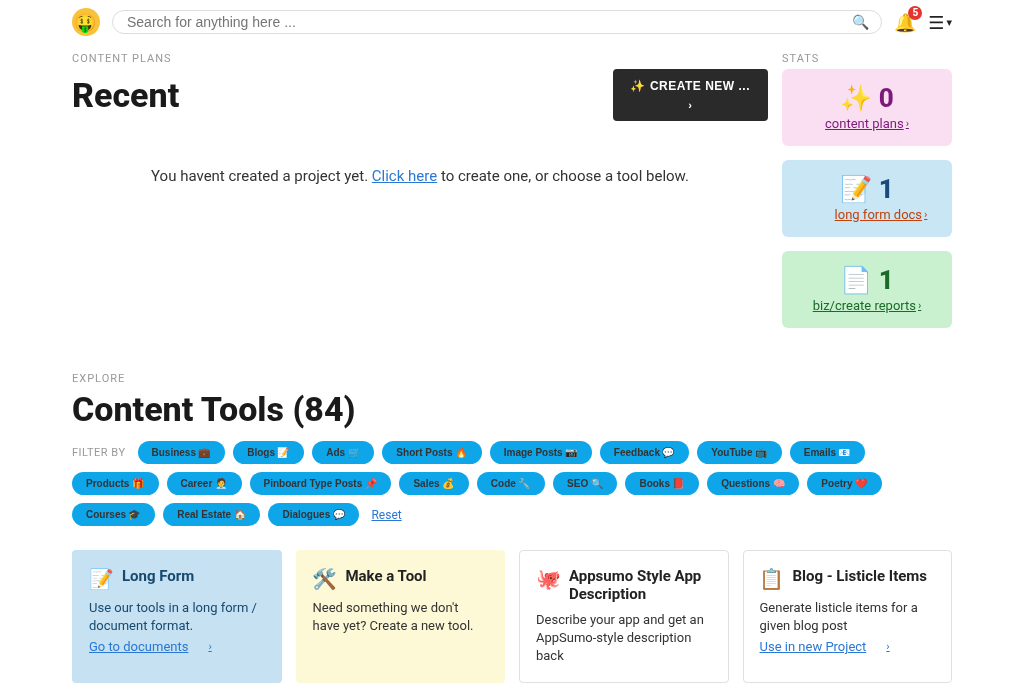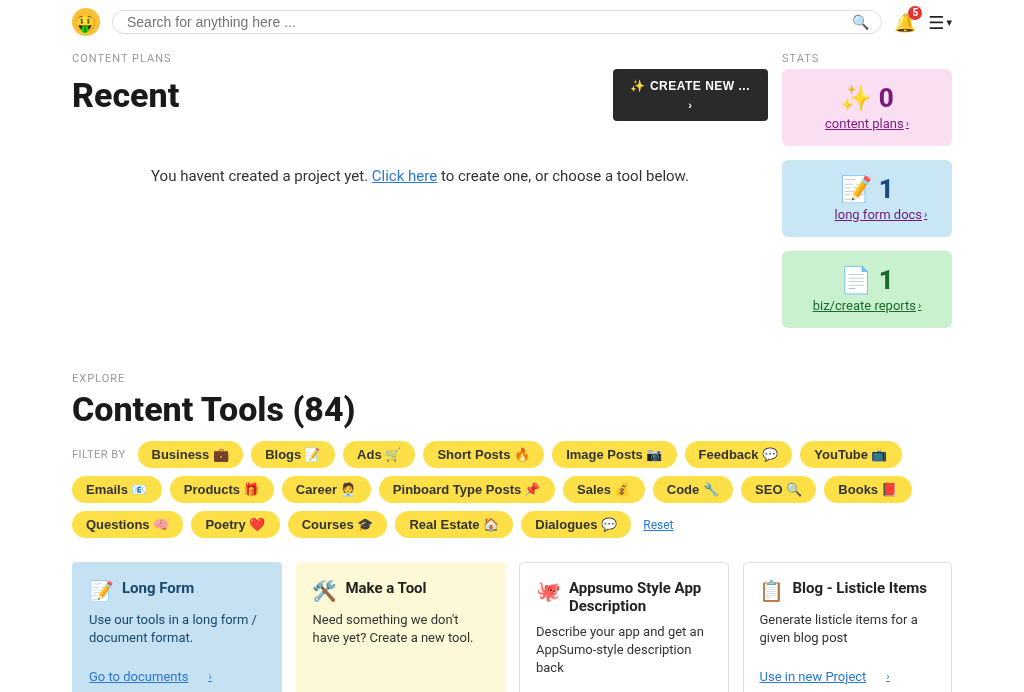--- a/index.html
+++ b/index.html
@@ -30,41 +30,41 @@
 .stat-card { border-radius: 6px; padding: 14px 10px; text-align: center; margin-bottom: 14px; }
 .stat-pink { background: #fadff2; }
 .stat-blue { background: #c9e6f5; }
 .stat-green { background: #c9f0cf; }
 .stat-num { font-size: 26px; font-weight: 800; display: flex; align-items: center; justify-content: center; gap: 6px; }
 .stat-pink .stat-num { color: #7b1a7b; }
 .stat-blue .stat-num { color: #1a4a7b; }
 .stat-green .stat-num { color: #1a6b2a; }
 .stat-link { font-size: 13px; text-decoration: underline; cursor: pointer; display: inline-flex; align-items: center; gap: 2px; margin-top: 2px; }
 .stat-pink .stat-link { color: #7b1a7b; }
-.stat-blue .stat-link { color: #701a75; margin-left: 28px; }
+.stat-blue .stat-link { color: #c2410c; margin-left: 28px; }
 .stat-green .stat-link { color: #1a6b2a; }
 
 .explore { margin-top: 30px; }
 .filter-row { display: flex; flex-wrap: wrap; gap: 8px; align-items: center; margin-top: 12px; }
 .filter-label { font-size: 11px; color: #999; letter-spacing: 0.5px; margin-right: 4px; }
-.pill { background: #fde047; border-radius: 16px; padding: 6px 14px; font-size: 13px; font-weight: 600; color: #333; cursor: pointer; border: none; white-space: nowrap; }
+.pill { background: #0ea5e9; border-radius: 16px; padding: 6px 14px; font-size: 10px; font-weight: 600; color: #333; cursor: pointer; border: none; white-space: nowrap; }
 .reset { color: #2a78d4; font-size: 12px; text-decoration: underline; cursor: pointer; margin-left: 4px; }
 
 .cards { display: grid; grid-template-columns: repeat(4, 1fr); gap: 14px; margin-top: 24px; }
 .card { border-radius: 4px; padding: 16px; min-height: 130px; border: 1px solid transparent; }
 .card-blue { background: #c5e1f2; }
 .card-yellow { background: #fdf9d6; }
 .card-white { background: #fff; border: 1px solid #e0e0e0; }
 .card-head { display: flex; align-items: flex-start; gap: 8px; margin-bottom: 8px; }
 .card-icon { font-size: 20px; flex-shrink: 0; }
 .card-title { font-size: 15px; font-weight: 700; color: #222; line-height: 1.2; }
 .card-blue .card-title { color: #174a6e; }
 .card-desc { font-size: 13px; color: #333; line-height: 1.4; }
 .card-blue .card-desc { color: #174a6e; }
-.card-link { font-size: 13px; color: #2a78d4; text-decoration: underline; cursor: pointer; display: inline-flex; align-items: center; gap: 20px; margin-top: 22px; }
+.card-link { font-size: 13px; color: #2a78d4; text-decoration: underline; cursor: pointer; display: inline-flex; align-items: center; gap: 20px; margin-top: 4px; }
 .chev { font-size: 11px; }
 </style>
 </head>
 <body>
 
 <div class="container">
 
   <div class="header">
     <div class="logo">🤑</div>
     <div class="search-wrap">

